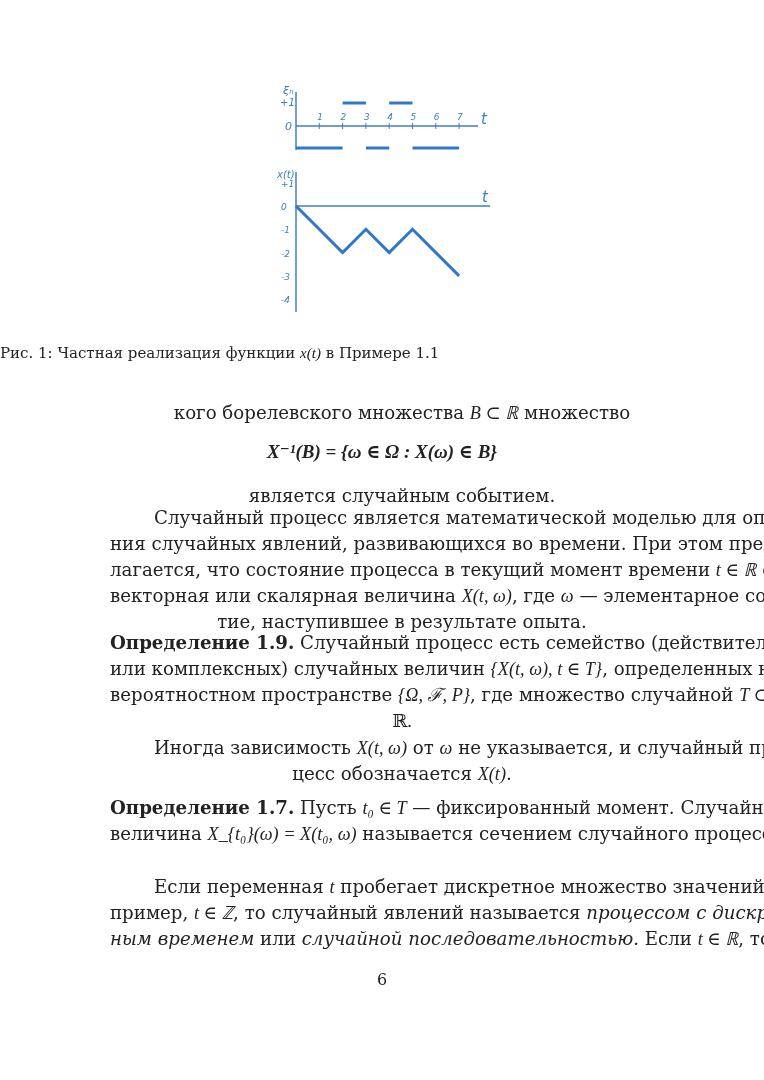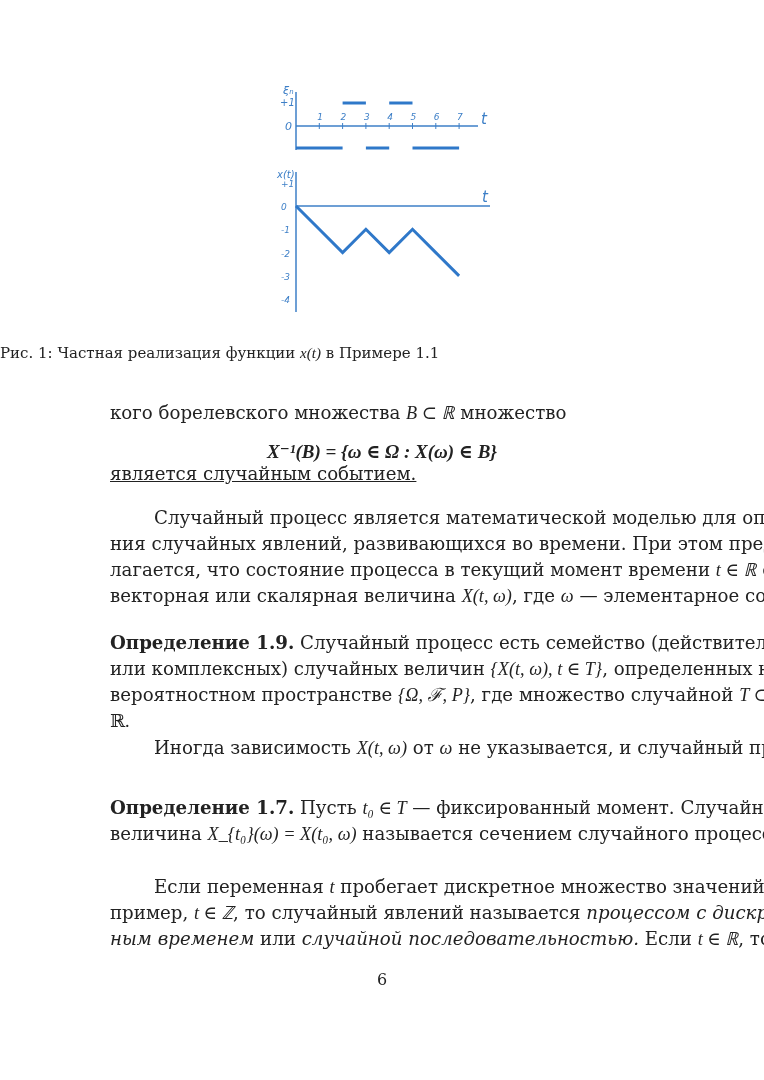--- a/index.html
+++ b/index.html
@@ -3,21 +3,21 @@
 <meta charset="utf-8">
 <style>
   html,body{margin:0;padding:0;background:#fff;}
   body{width:764px;height:1080px;position:relative;overflow:hidden;
     font-family:"DejaVu Serif","Liberation Serif",serif;color:#222;}
   .fig{position:absolute;left:0;top:0;}
   .hand{font-family:"DejaVu Sans","Liberation Sans",sans-serif;font-style:italic;fill:#3d7fc7;}
   .caption{position:absolute;top:344px;left:0;width:764px;font-size:15px;}
   .p{position:absolute;left:110px;width:584px;font-size:18.2px;line-height:26px;text-align:justify;}
   .line{display:block;text-align-last:justify;white-space:nowrap;}
-  .last{display:block;text-align:left;}
+  .last{display:block;text-align:center;}
   .ind{padding-left:44px;}
   .m{font-family:"Liberation Serif","DejaVu Serif",serif;font-style:italic;}
   .mu{font-family:"Liberation Serif","DejaVu Serif",serif;font-style:normal;}
   .b{font-weight:bold;}
   .it{font-style:italic;}
   .formula{position:absolute;top:440px;left:0;width:764px;text-align:center;font-size:19px;font-weight:bold;}
   .pagenum{position:absolute;top:970px;left:0;width:764px;text-align:center;font-size:16px;}
 </style>
 </head>
 <body>
@@ -72,40 +72,42 @@
 </svg>
 
 <div class="caption"><span>Рис. 1: Частная реализация функции </span><span class="m">x(t)</span><span> в Примере 1.1</span></div>
 
 <div class="p" style="top:400px;">
   <span class="last"><span>кого борелевского множества </span><span class="m">B ⊂ ℝ</span><span> множество</span></span>
 </div>
 
 <div class="formula m">X⁻¹(B) = {ω ∈ Ω : X(ω) ∈ B}</div>
 
-<div class="p" style="top:461px;text-decoration:underline;">
+<div class="p" style="top:483px;">
   <span class="last">является случайным событием.</span>
 </div>
 
 <div class="p" style="top:505px;">
   <span class="line ind">Случайный процесс является математической моделью для описа-</span>
   <span class="line">ния случайных явлений, развивающихся во времени. При этом предпо-</span>
   <span class="line"><span>лагается, что состояние процесса в текущий момент времени </span><span class="m">t ∈ ℝ</span><span> есть</span></span>
   <span class="line"><span>векторная или скалярная величина </span><span class="m">X(t, ω)</span><span>, где </span><span class="m">ω</span><span> — элементарное собы-</span></span>
+  <span class="last">тие, наступившее в результате опыта.</span>
 </div>
 
 <div class="p" style="top:630px;">
   <span class="line"><span class="b">Определение 1.9.</span><span> Случайный процесс есть семейство (действительных</span></span>
   <span class="line"><span>или комплексных) случайных величин </span><span class="m">{X(t, ω), t ∈ T}</span><span>, определенных на</span></span>
   <span class="line"><span>вероятностном пространстве </span><span class="m">{Ω, ℱ, P}</span><span>, где множество случайной </span><span class="m">T ⊂</span></span>
   <span class="last mu">ℝ.</span>
 </div>
 
 <div class="p" style="top:735px;">
   <span class="line ind"><span>Иногда зависимость </span><span class="m">X(t, ω)</span><span> от </span><span class="m">ω</span><span> не указывается, и случайный про-</span></span>
+  <span class="last"><span>цесс обозначается </span><span class="m">X(t)</span><span>.</span></span>
 </div>
 
 <div class="p" style="top:795px;">
   <span class="line"><span class="b">Определение 1.7.</span><span> Пусть </span><span class="m">t₀ ∈ T</span><span> — фиксированный момент. Случайная</span></span>
   <span class="line"><span>величина </span><span class="m">X_{t₀}(ω) = X(t₀, ω)</span><span> называется сечением случайного процесса в</span></span>
 </div>
 
 <div class="p" style="top:874px;">
   <span class="line ind"><span>Если переменная </span><span class="m">t</span><span> пробегает дискретное множество значений, на-</span></span>
   <span class="line"><span>пример, </span><span class="m">t ∈ ℤ</span><span>, то случайный явлений называется </span><span class="it">процессом с дискрет-</span></span>

